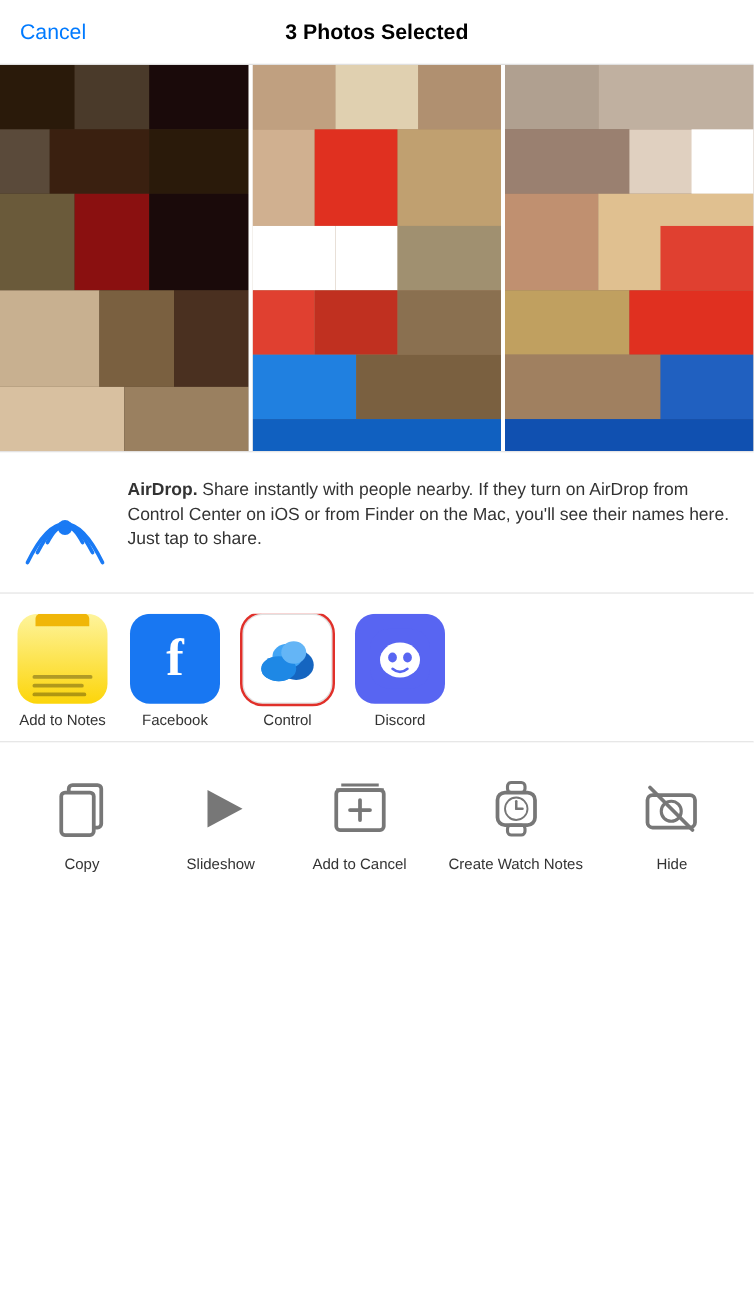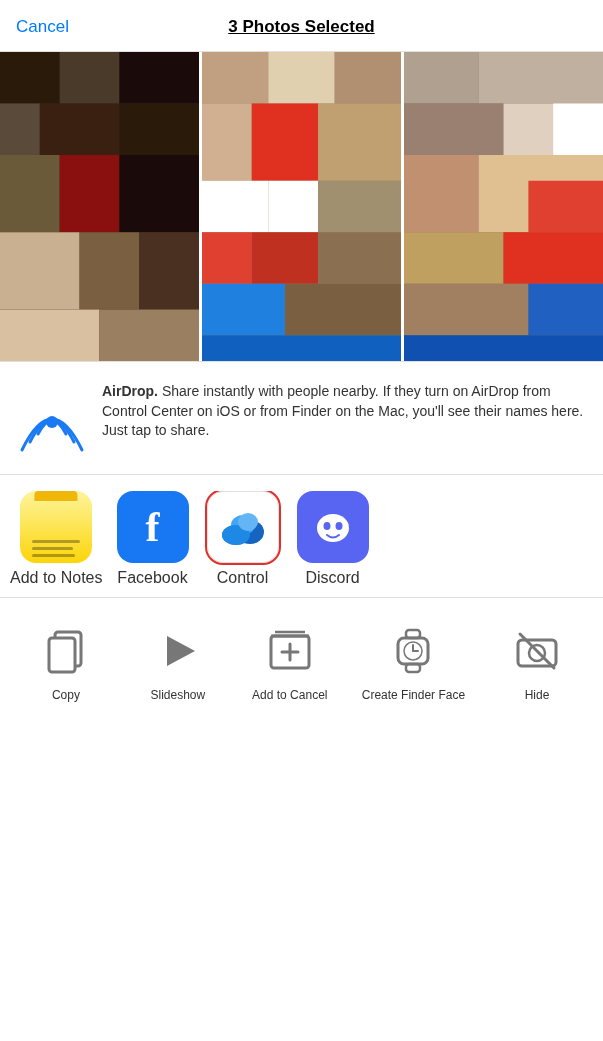--- a/index.html
+++ b/index.html
@@ -8,27 +8,26 @@
       height: 1041px;
       font-family: -apple-system, 'Helvetica Neue', Arial, sans-serif;
       background: #fff;
       overflow: hidden;
       position: relative;
     }
 
     
     .header {
       display: flex;
-      align-items: flex-end;
+      align-items: center;
       justify-content: center;
       padding: 14px 16px;
       border-bottom: 1px solid #e0e0e0;
       position: relative;
       height: 52px;
-      text-decoration: underline;
     }
     .cancel-btn {
       position: absolute;
       left: 16px;
       color: #007AFF;
       font-size: 17px;
       background: none;
       border: none;
       cursor: pointer;
     }
@@ -113,21 +112,21 @@
       border-radius: 16px;
       display: flex;
       align-items: center;
       justify-content: center;
       position: relative;
     }
     .app-icon-wrap.selected-border {
       outline: 2.5px solid #e0302a;
     }
     .app-label {
-      font-size: 16px;
+      font-size: 12px;
       color: #333;
       text-align: center;
     }
 
     
     .notes-icon {
       width: 72px;
       height: 72px;
       border-radius: 16px;
       background: linear-gradient(180deg, #fef49c 0%, #fcd50a 100%);
@@ -454,21 +453,21 @@
           <rect x="18" y="38" width="14" height="8" rx="3" fill="none" stroke="#777" stroke-width="2.5"></rect>
 
           <rect x="10" y="12" width="30" height="26" rx="6" fill="none" stroke="#777" stroke-width="3"></rect>
 
           <circle cx="25" cy="25" r="9" fill="none" stroke="#777" stroke-width="1.5"></circle>
 
           <line x1="25" y1="25" x2="25" y2="19" stroke="#777" stroke-width="2" stroke-linecap="round"></line>
           <line x1="25" y1="25" x2="30" y2="25" stroke="#777" stroke-width="2" stroke-linecap="round"></line>
         </svg>
       </div>
-      <span class="action-label">Create Finder Face</span>
+      <span class="action-label">Create Watch Notes</span>
     </div>
 
     <div class="action-item">
       <div class="action-icon">
         <svg width="50" height="50" viewBox="0 0 50 50" xmlns="http://www.w3.org/2000/svg">
 
           <rect x="6" y="14" width="38" height="26" rx="4" fill="none" stroke="#777" stroke-width="3"></rect>
 
           <circle cx="25" cy="27" r="8" fill="none" stroke="#777" stroke-width="2.5"></circle>
 

